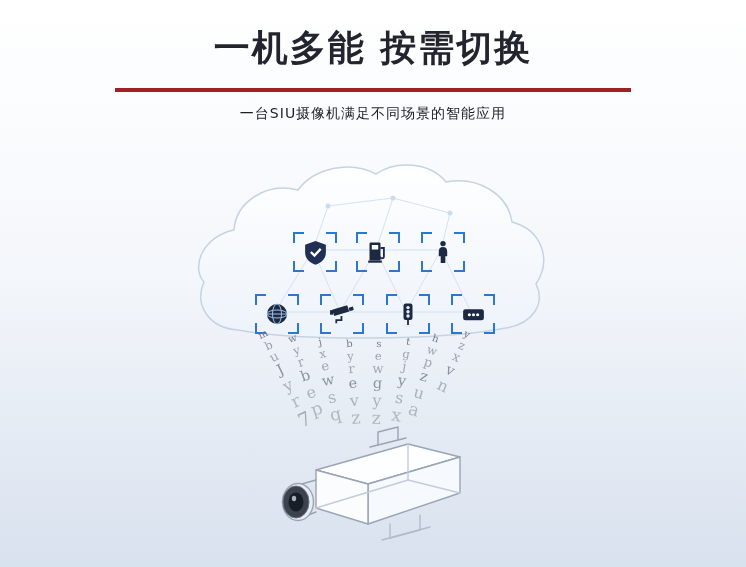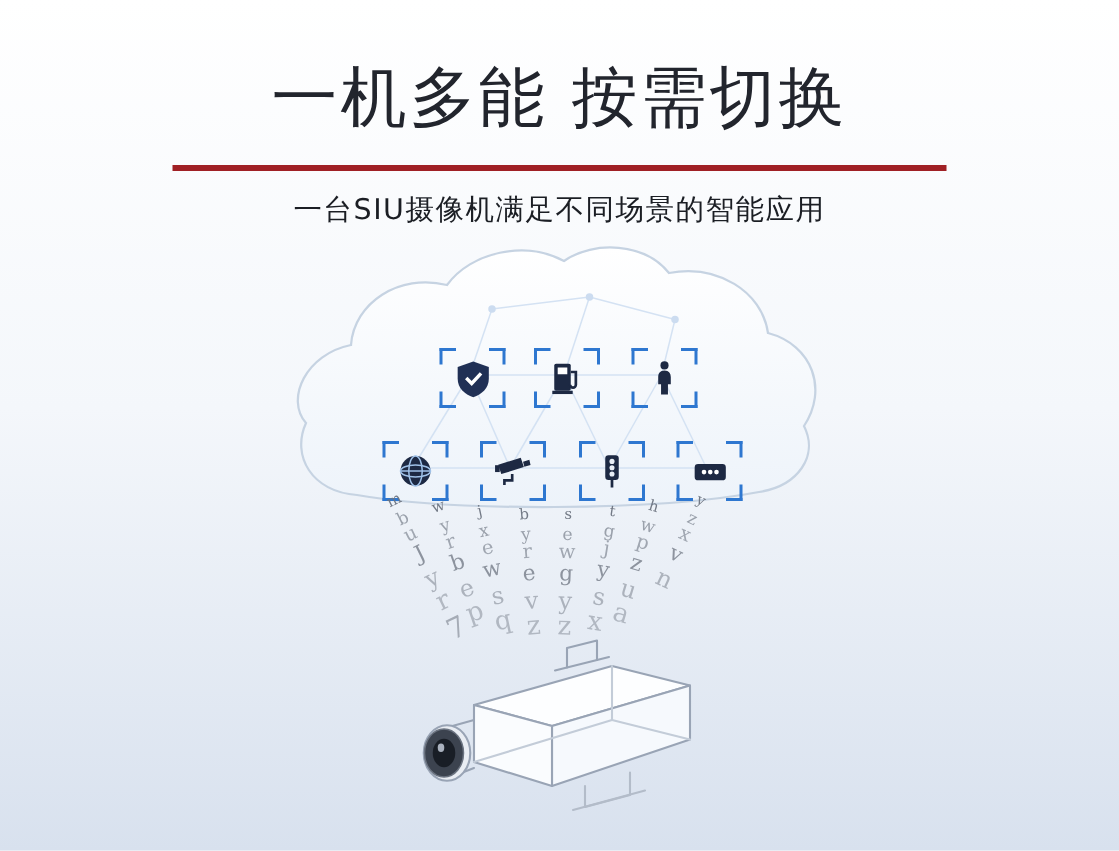--- a/index.html
+++ b/index.html
@@ -10,26 +10,26 @@
     --bg-top:#ffffff;
     --bg-bottom:#d8e1ee;
   }
   *{box-sizing:border-box;}
   body{margin:0;font-family:"DejaVu Sans","Liberation Sans",sans-serif;background:#eef1f6;}
   .stage{
     position:relative;width:746px;height:567px;margin:0 auto;overflow:hidden;
     background:linear-gradient(180deg,var(--bg-top) 0%,#f4f7fb 48%,var(--bg-bottom) 100%);
   }
   .title{
-    margin:12px;padding-top:24px;text-align:center;
-    font-size:44px;font-weight:400;color:#22252d;letter-spacing:2px;
+    margin:0;padding-top:24px;text-align:center;
+    font-size:36px;font-weight:700;color:#22252d;letter-spacing:2px;
   }
   .red-line{width:516px;height:4px;margin:15px auto 0;background:var(--underline-red);}
   .subtitle{
-    margin:13px 0 0;text-align:center;font-size:19px;color:#1b1e24;letter-spacing:1px;
+    margin:13px 0 0;text-align:center;font-size:14px;color:#1b1e24;letter-spacing:1px;
   }
   .cloud-svg{position:absolute;left:188px;top:158px;}
   
   .app-icon{
     position:absolute;width:44px;height:40px;
     display:flex;align-items:center;justify-content:center;
   }
   .app-icon .c{position:absolute;inset:0;pointer-events:none;}
   .app-icon::before,.app-icon::after,
   .app-icon .c::before,.app-icon .c::after{

